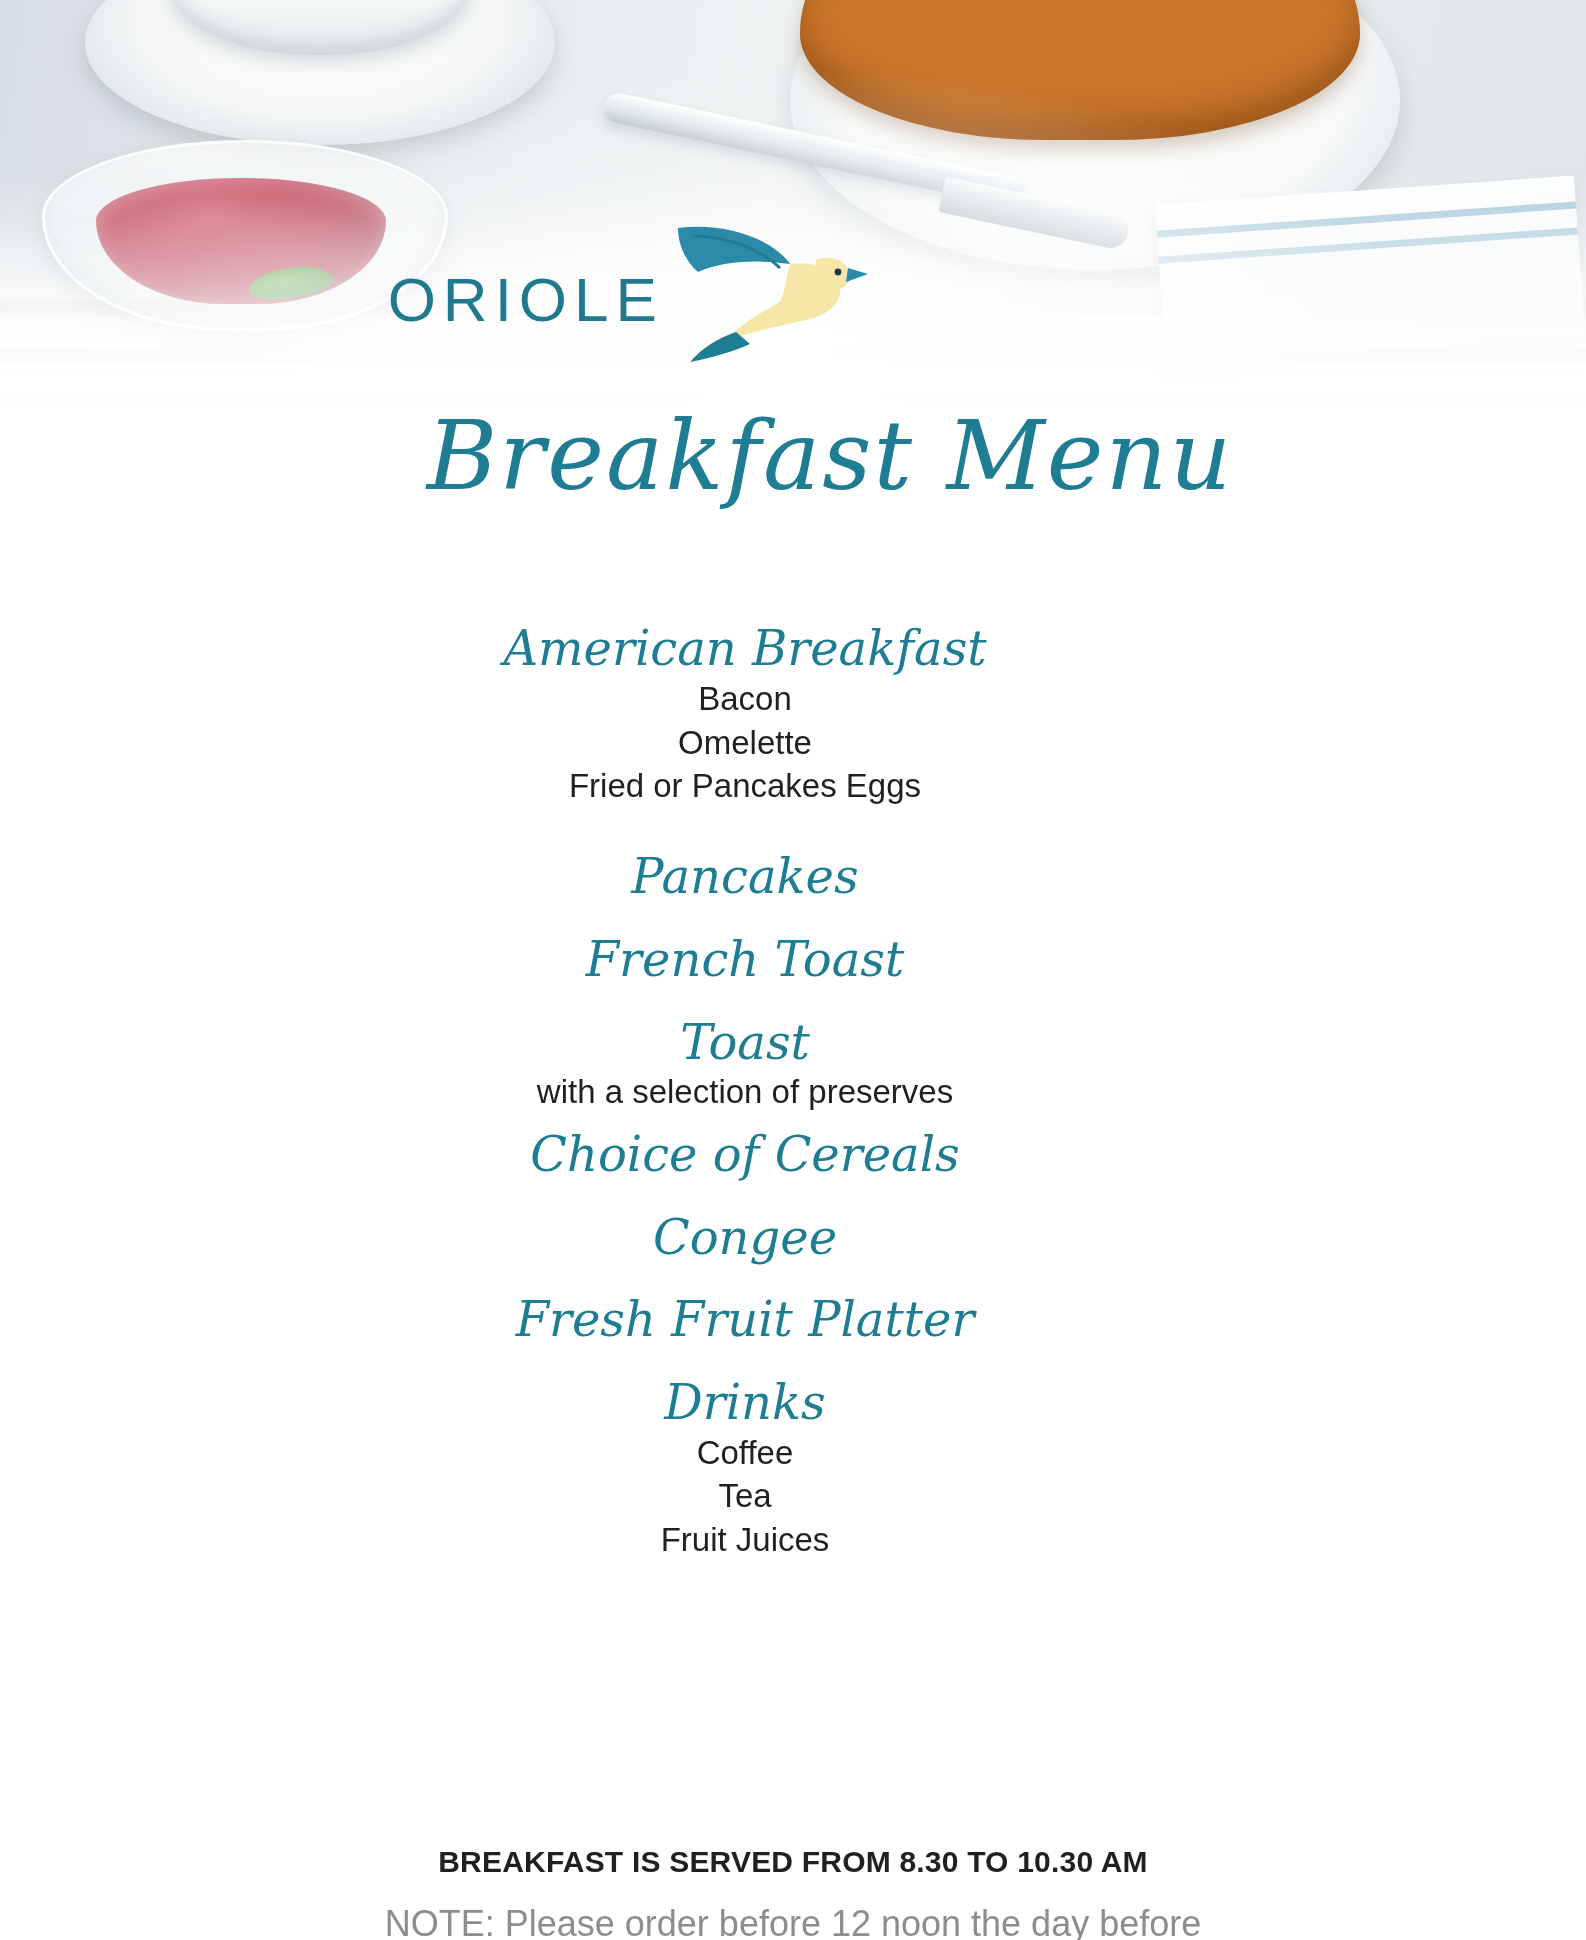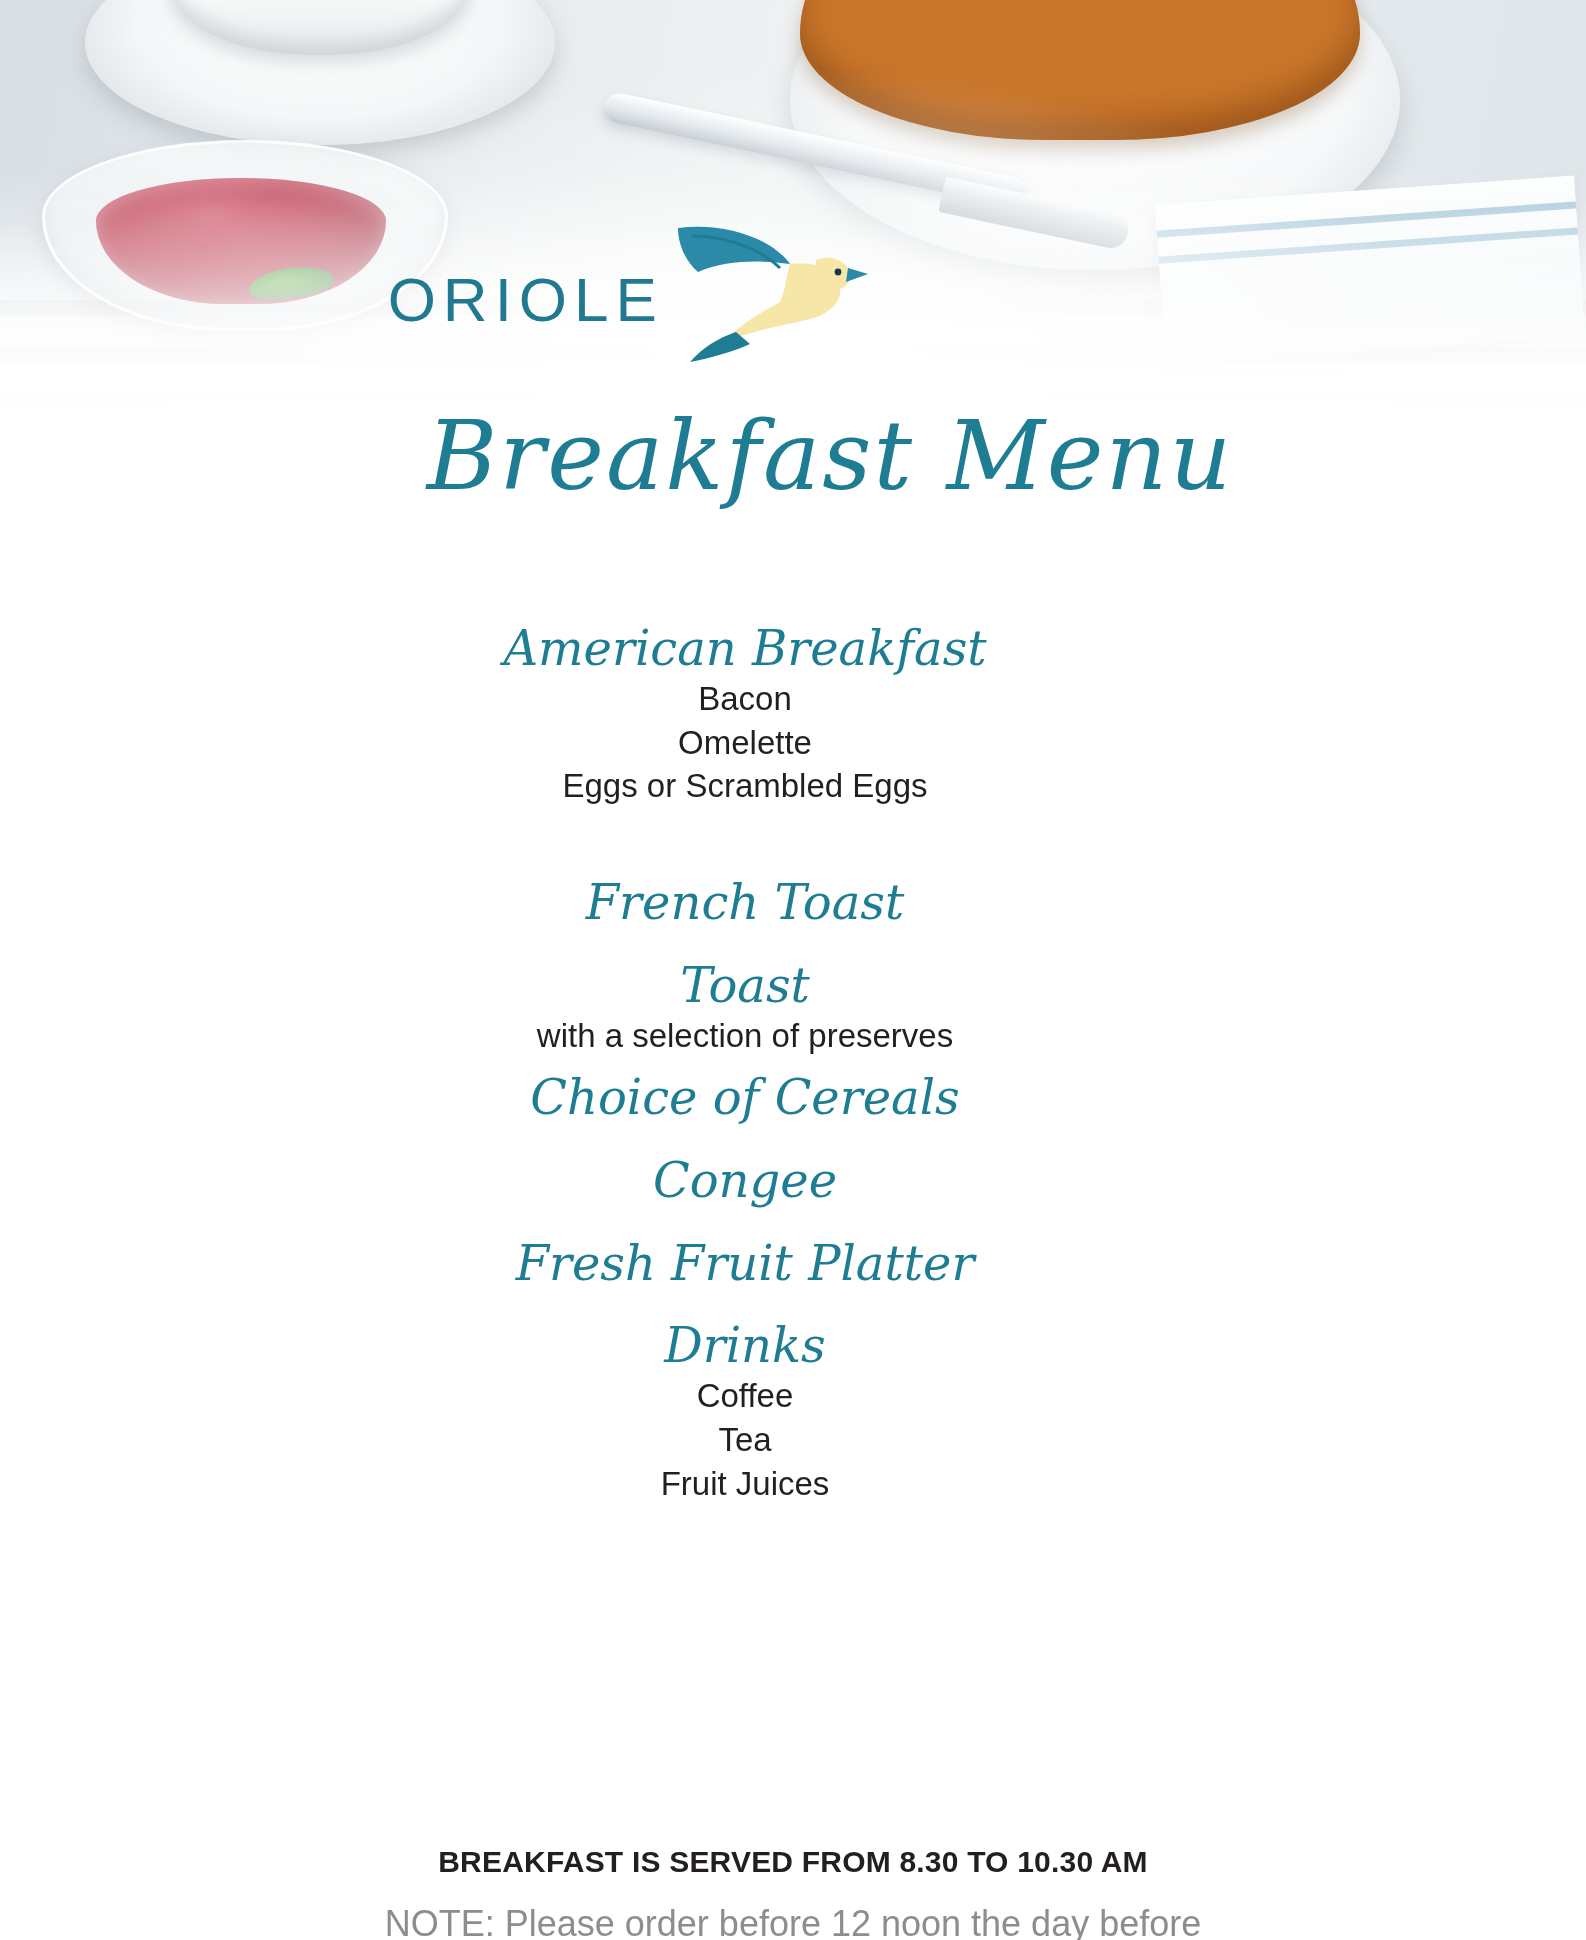--- a/index.html
+++ b/index.html
@@ -289,25 +289,28 @@
 </div>
 
 <div class="title">Breakfast Menu</div>
 
 <div class="menu">
 
   <div class="section">
     <div class="section-head">American Breakfast</div>
     <div class="section-item">Bacon</div>
     <div class="section-item">Omelette</div>
-    <div class="section-item">Eggs or Scrambled Eggs</div>
+    <div class="section-item">Fried or Pancakes Eggs</div>
   </div>
 
   <div class="gap-lg"></div>
 
+  <div class="section">
+    <div class="section-head">Pancakes</div>
+  </div>
 
   <div class="gap-md"></div>
 
   <div class="section">
     <div class="section-head">French Toast</div>
   </div>
 
   <div class="gap-md"></div>
 
   <div class="section">

